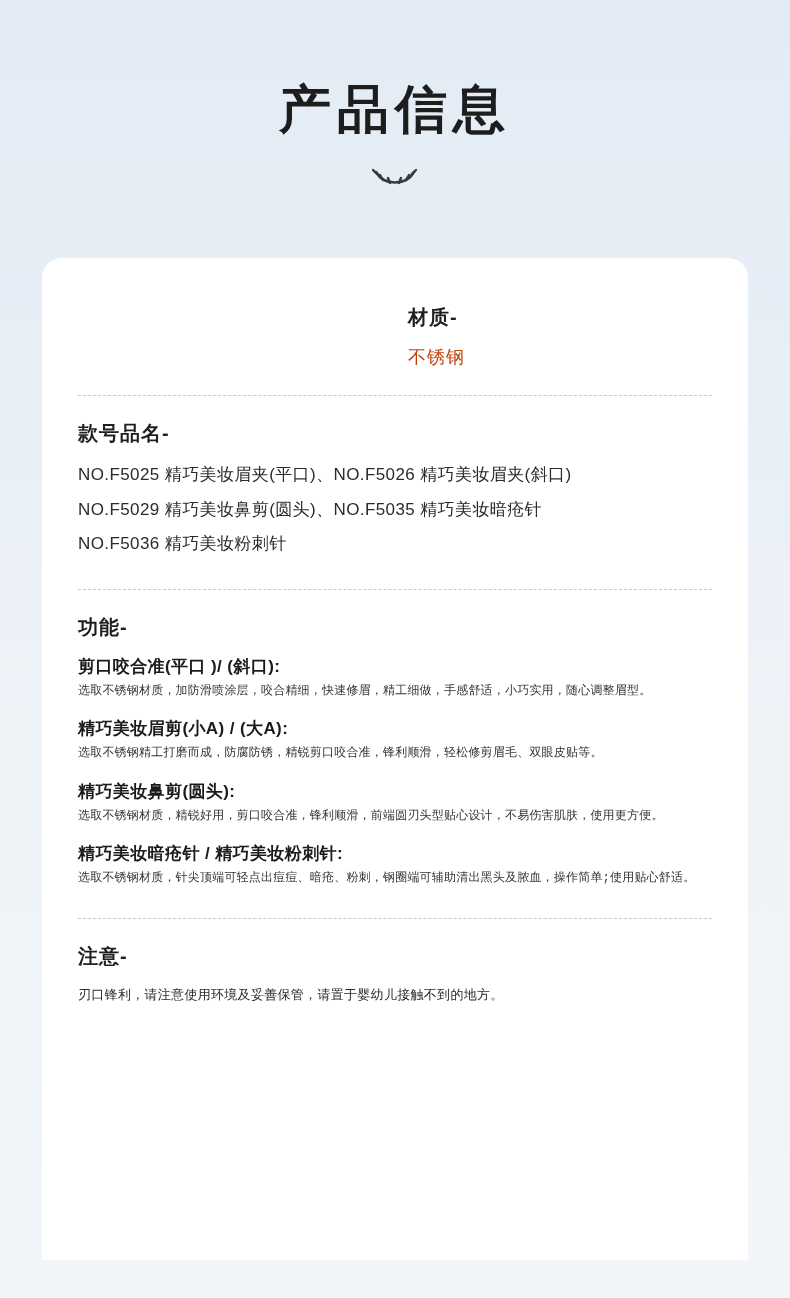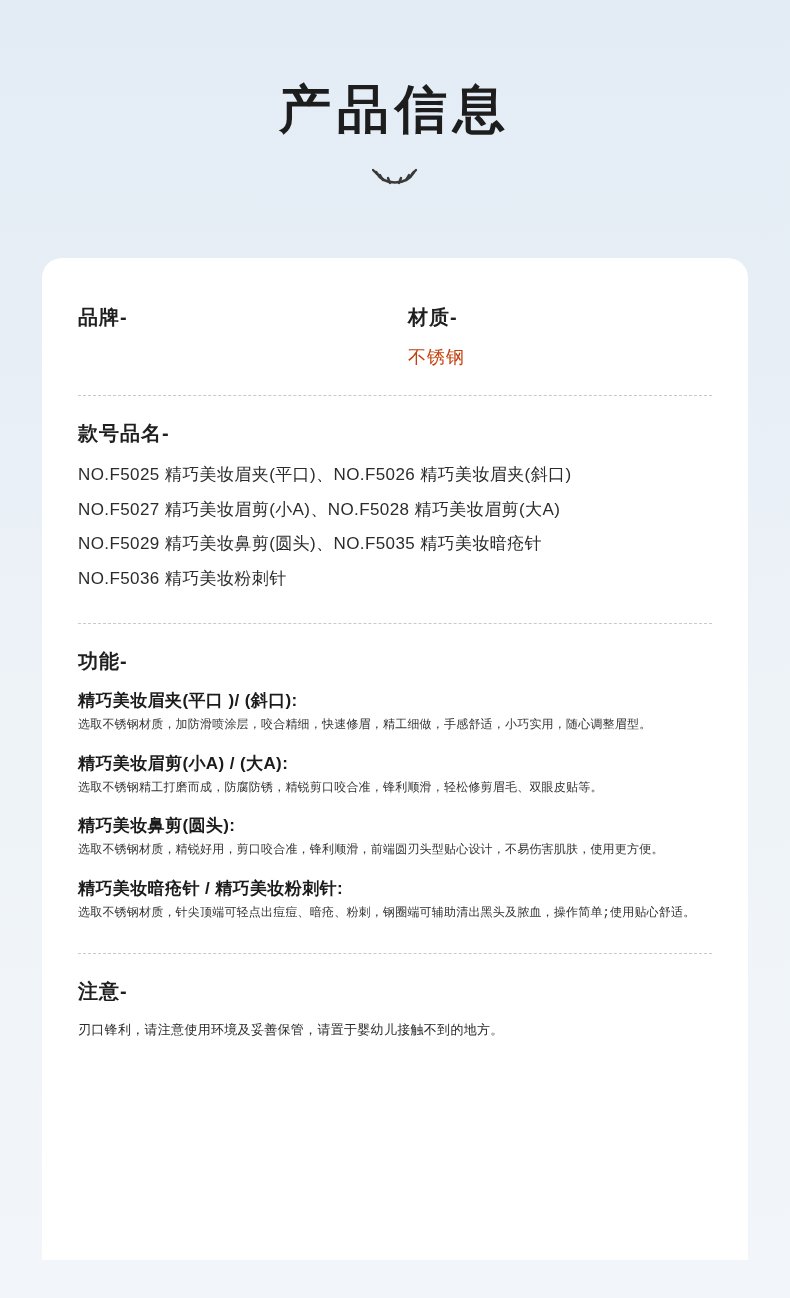--- a/index.html
+++ b/index.html
@@ -165,47 +165,45 @@
         <path d="M34 12 L 37 7" stroke="#3a3a3a" stroke-width="2.4" stroke-linecap="round"></path>
         <path d="M40 6 L 44 2" stroke="#3a3a3a" stroke-width="2.4" stroke-linecap="round"></path>
       </svg>
     </div>
   </div>
 
   <div class="card">
 
     <div class="row-two">
       <div class="col-brand">
-        <p class="field-label">品牌-</p>
       </div>
       <div class="col-material">
         <p class="field-label">材质-</p>
         <p class="material-value">不锈钢</p>
       </div>
     </div>
 
     <hr class="divider">
 
     <div class="models">
       <p class="section-label">款号品名-</p>
       <div class="model-list">
         <p>NO.F5025 精巧美妆眉夹(平口)、NO.F5026 精巧美妆眉夹(斜口)</p>
-        <p>NO.F5027 精巧美妆眉剪(小A)、NO.F5028 精巧美妆眉剪(大A)</p>
         <p>NO.F5029 精巧美妆鼻剪(圆头)、NO.F5035 精巧美妆暗疮针</p>
         <p>NO.F5036 精巧美妆粉刺针</p>
       </div>
     </div>
 
     <hr class="divider divider-space-top">
 
     <div class="functions">
       <p class="section-label">功能-</p>
 
       <div class="func-block">
-        <p class="func-title">精巧美妆眉夹(平口 )/ (斜口):</p>
+        <p class="func-title">剪口咬合准(平口 )/ (斜口):</p>
         <p class="func-desc">选取不锈钢材质，加防滑喷涂层，咬合精细，快速修眉，精工细做，手感舒适，小巧实用，随心调整眉型。</p>
       </div>
 
       <div class="func-block">
         <p class="func-title">精巧美妆眉剪(小A) / (大A):</p>
         <p class="func-desc">选取不锈钢精工打磨而成，防腐防锈，精锐剪口咬合准，锋利顺滑，轻松修剪眉毛、双眼皮贴等。</p>
       </div>
 
       <div class="func-block">
         <p class="func-title">精巧美妆鼻剪(圆头):</p>

